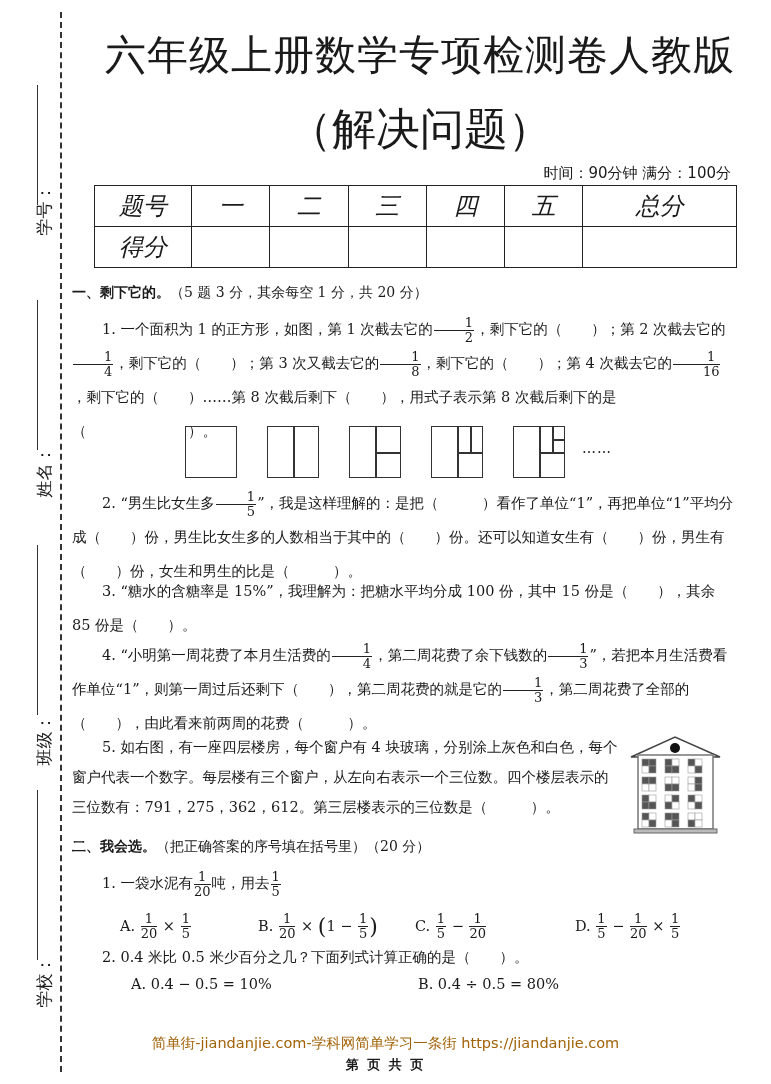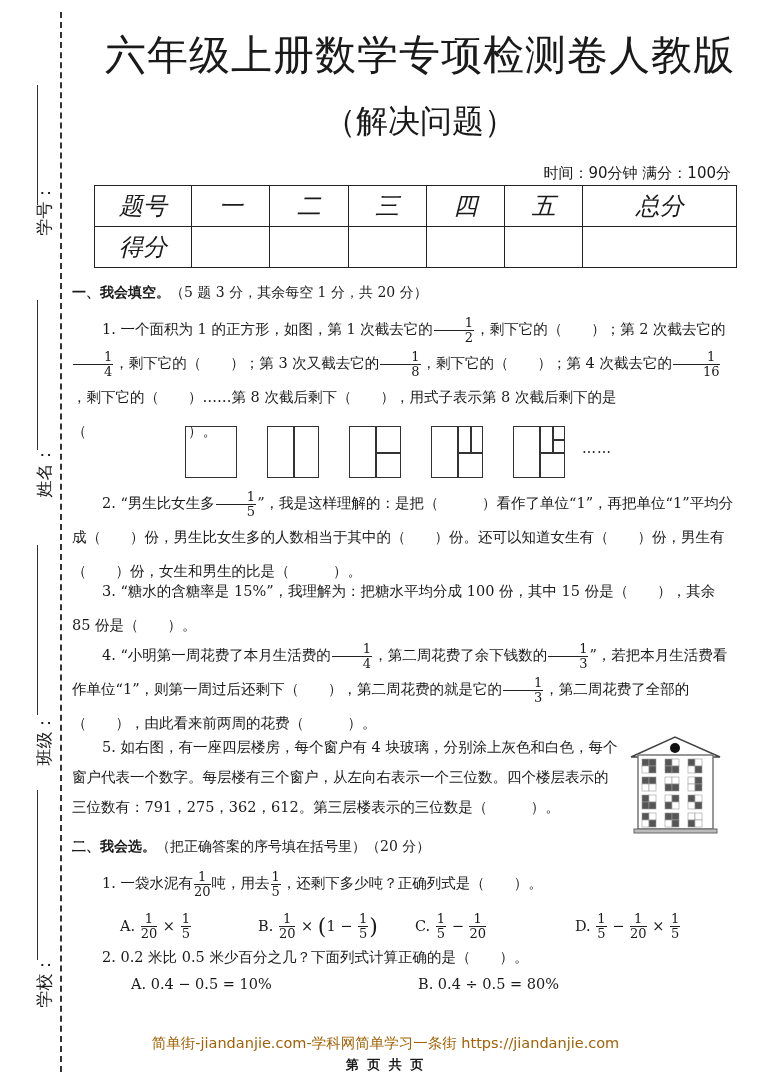--- a/index.html
+++ b/index.html
@@ -3,21 +3,21 @@
 <meta charset="utf-8">
 <style>
   html,body{margin:0;padding:0;background:#fff;}
   body{width:771px;height:1084px;position:relative;overflow:hidden;font-family:"DejaVu Serif","Liberation Serif",serif;color:#1a1a1a;}
   
   .dash-line{position:absolute;left:60px;top:12px;height:1060px;border-left:2px dashed #333;}
   .side-line{position:absolute;left:37px;width:1px;background:#333;}
   .side-label{position:absolute;left:20px;font-family:"DejaVu Sans","Liberation Sans",sans-serif;font-size:17px;transform:rotate(-90deg);transform-origin:center;white-space:nowrap;width:48px;text-align:center;}
   
   .title{position:absolute;left:90px;top:28px;width:660px;text-align:center;font-family:"DejaVu Sans","Liberation Sans",sans-serif;font-size:41px;letter-spacing:1px;}
-  .subtitle{position:absolute;left:90px;top:100px;width:660px;text-align:center;font-family:"DejaVu Sans","Liberation Sans",sans-serif;font-size:32px;}
+  .subtitle{position:absolute;left:90px;top:100px;width:660px;text-align:center;font-family:"DejaVu Sans","Liberation Sans",sans-serif;font-size:44px;}
   .meta{position:absolute;right:40px;top:164px;font-family:"DejaVu Sans","Liberation Sans",sans-serif;font-size:15px;}
   
   table.score{position:absolute;left:94px;top:185px;width:643px;border-collapse:collapse;font-style:italic;}
   table.score td{border:1.5px solid #222;height:40px;text-align:center;font-size:24px;padding:0;}
   table.score td:first-child{width:96px;}
   
   .sec{position:absolute;left:72px;font-size:14px;}
   .sec b{font-family:"DejaVu Sans","Liberation Sans",sans-serif;font-weight:bold;}
   .para{position:absolute;left:72px;width:662px;font-size:14.5px;line-height:34px;}
   .ind{text-indent:30px;}
@@ -70,21 +70,21 @@
     <td></td>
     <td></td>
     <td></td>
     <td></td>
     <td></td>
   </tr>
 </tbody>
   </table>
 
 <div class="sec" style="top:284px;">
-  <b>一、我会填空。</b><span>（5 题 3 分，其余每空 1 分，共 20 分）</span>
+  <b>一、剩下它的。</b><span>（5 题 3 分，其余每空 1 分，共 20 分）</span>
 </div>
 
 <div class="para ind" style="top:312px;">
   <span>1. 一个面积为 1 的正方形，如图，第 1 次截去它的</span><span class="frac"><span class="n">1</span><span>2</span></span><span>，剩下它的（　　）；第 2 次截去它的</span><span class="frac"><span class="n">1</span><span>4</span></span><span>，剩下它的（　　）；第 3 次又截去它的</span><span class="frac"><span class="n">1</span><span>8</span></span><span>，剩下它的（　　）；第 4 次截去它的</span><span class="frac"><span class="n">1</span><span>16</span></span><span>，剩下它的（　　）……第 8 次截后剩下（　　），用式子表示第 8 次截后剩下的是（　　　　　　　）。</span>
 </div>
 
 <div class="squares">
   <div class="sq" style="left:0;"></div>
   <div class="sq" style="left:82px;">
     <div class="l" style="left:25px;top:0;width:1.5px;height:100%;"></div>
@@ -178,38 +178,38 @@
       <rect x="60" y="85" width="7" height="7"></rect>
       <rect x="67" y="85" width="7" height="7" fill="#fff"></rect>
   </g>
 </svg>
 
 <div class="sec" style="top:838px;">
   <b>二、我会选。</b><span>（把正确答案的序号填在括号里）（20 分）</span>
 </div>
 
 <div class="para" style="top:866px;left:102px;width:620px;">
-  <span>1. 一袋水泥有</span><span class="frac"><span class="n">1</span><span>20</span></span><span>吨，用去</span><span class="frac"><span class="n">1</span><span>5</span></span><span>，还剩下多少吨？正确列式是（　　）。</span>
+  <span>1. 一袋水泥有</span><span class="frac"><span class="n">1</span><span>20</span></span><span>吨，用去</span><span class="frac"><span class="n">1</span><span>5</span></span>
 </div>
 
 <div class="opts" style="top:912px;left:120px;">
   <span>A.</span>
   <span class="frac"><span class="n">1</span><span>20</span></span> × <span class="frac"><span class="n">1</span><span>5</span></span>
 </div>
 <div class="opts" style="top:912px;left:258px;">
   <span>B.</span>
   <span class="frac"><span class="n">1</span><span>20</span></span> × <span style="font-size:22px;vertical-align:middle;">(</span>1 − <span class="frac"><span class="n">1</span><span>5</span></span><span style="font-size:22px;vertical-align:middle;">)</span>
 </div>
 <div class="opts" style="top:912px;left:415px;">
   <span>C.</span>
   <span class="frac"><span class="n">1</span><span>5</span></span> − <span class="frac"><span class="n">1</span><span>20</span></span>
 </div>
 <div class="opts" style="top:912px;left:575px;">
   <span>D.</span>
   <span class="frac"><span class="n">1</span><span>5</span></span> − <span class="frac"><span class="n">1</span><span>20</span></span> × <span class="frac"><span class="n">1</span><span>5</span></span>
 </div>
 
-<div class="para" style="top:940px;left:102px;width:620px;">2. 0.2 米比 0.5 米少百分之几？下面列式计算正确的是（　　）。</div>
+<div class="para" style="top:940px;left:102px;width:620px;">2. 0.4 米比 0.5 米少百分之几？下面列式计算正确的是（　　）。</div>
 <div class="opts" style="top:976px;left:131px;">A.  0.4 − 0.5 = 10%</div>
 <div class="opts" style="top:976px;left:418px;">B.  0.4 ÷ 0.5 = 80%</div>
 
 <div class="footer" style="top:1034px;font-size:14.5px;color:#a16207;">简单街-jiandanjie.com-学科网简单学习一条街 https://jiandanjie.com</div>
 <div class="footer" style="top:1056px;font-size:13px;font-weight:bold;letter-spacing:2px;">第  页  共  页</div>
 
 </body></html>

